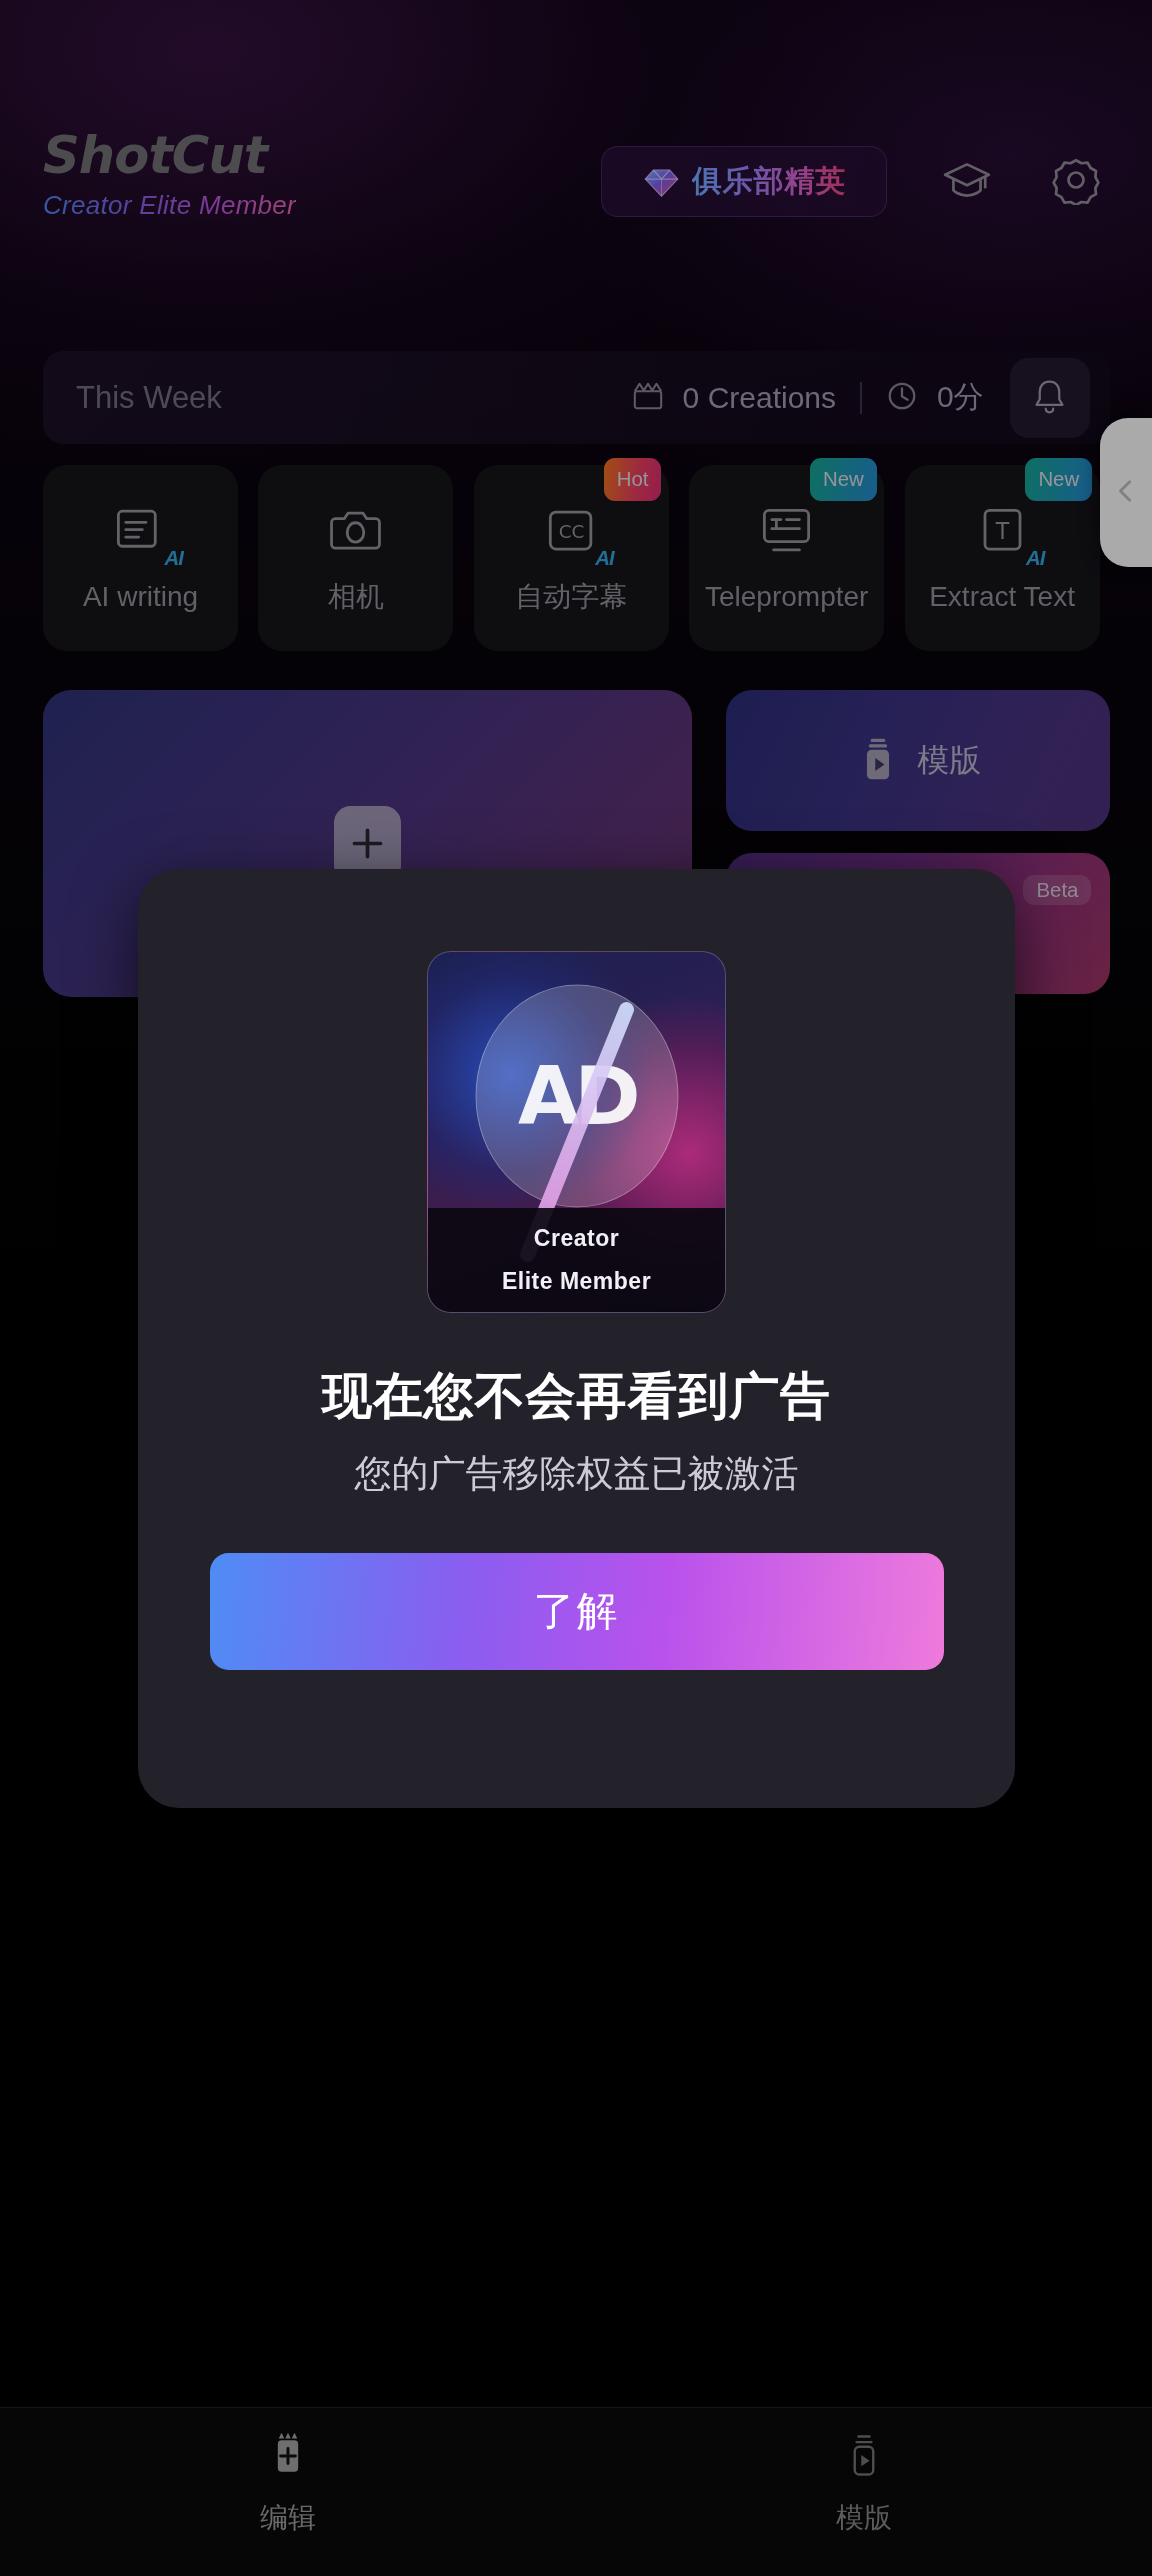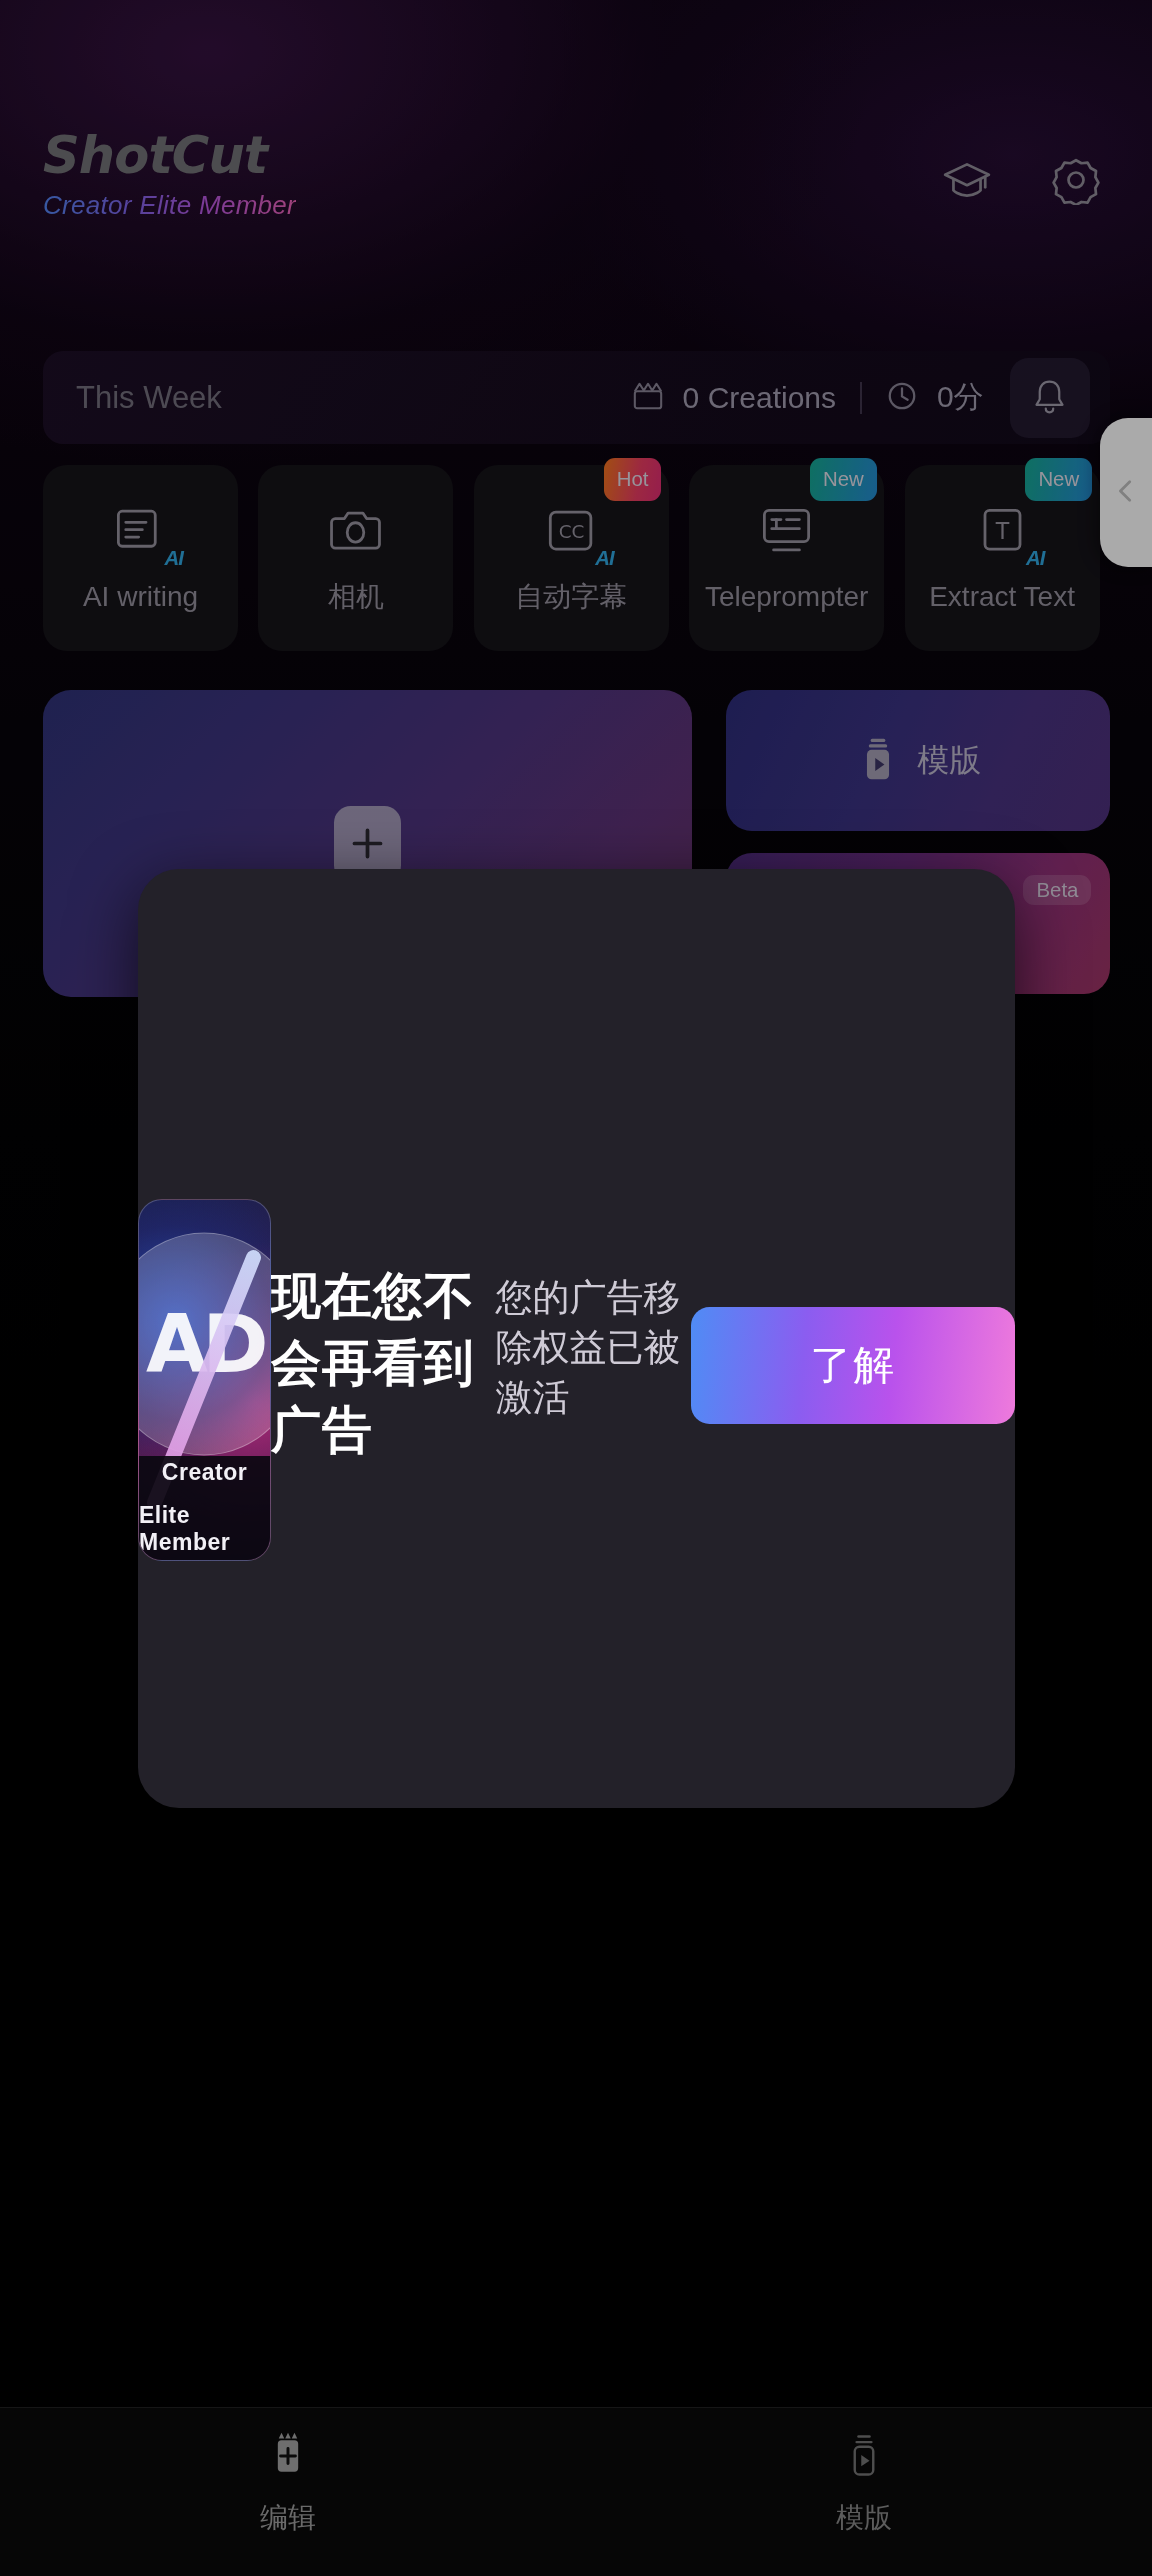--- a/index.html
+++ b/index.html
@@ -183,21 +183,21 @@
   .modal-scrim {
     position:absolute; left:0; top:0; width:1152px; height:2576px;
     background:rgba(0,0,0,0.30);
   }
   .modal {
     position:absolute; left:138px; top:869px;
     width:877px; height:939px;
     border-radius:41px;
     background:#232129;
     box-shadow:0 18.6px 65px rgba(0,0,0,0.65);
-    display:flex; flex-direction:row; align-items:center;
+    display:flex; flex-direction:column; align-items:center;
   }
   .ad-art {
     margin-top:82px;
     width:299px; height:362px;
     border-radius:24px;
     position:relative; overflow:hidden;
     border:1.9px solid rgba(255,255,255,0.22);
     background:
       radial-gradient(circle 177px at 28% 34%, rgba(40,78,190,0.95) 0%, rgba(32,42,120,0.5) 55%, rgba(0,0,0,0) 80%),
       radial-gradient(circle 195px at 88% 56%, rgba(182,44,126,0.9) 0%, rgba(120,28,96,0.45) 55%, rgba(0,0,0,0) 82%),
@@ -273,20 +273,38 @@
 
 <div id="app">
 
   <div class="header">
 
     <div class="brand">
       <div class="brand-logo">ShotCut</div>
       <div class="brand-sub">Creator Elite Member</div>
     </div>
 
+    <div class="elite-btn">
+      <span class="diamond-ico">
+        <svg viewBox="0 0 48 48">
+          <defs>
+            <linearGradient id="dg" x1="0" y1="0" x2="1" y2="1">
+              <stop offset="0" stop-color="#6fb8ff"></stop>
+              <stop offset="0.45" stop-color="#7a5bea"></stop>
+              <stop offset="1" stop-color="#e2487e"></stop>
+            </linearGradient>
+          </defs>
+          <path d="M14 10 H34 L44 21 L24 42 L4 21 Z" fill="url(#dg)" stroke="#c3a0e8" stroke-width="1.4"></path>
+          <path d="M14 10 L24 21 L34 10" fill="none" stroke="#e2d4f5" stroke-width="1.6" opacity="0.8"></path>
+          <path d="M4 21 H44" fill="none" stroke="#e2d4f5" stroke-width="1.4" opacity="0.7"></path>
+          <path d="M24 21 L24 42" fill="none" stroke="#e2d4f5" stroke-width="1.2" opacity="0.55"></path>
+        </svg>
+      </span>
+      <span class="elite-label">俱乐部精英</span>
+    </div>
 
     <div class="hdr-icon" id="cap-btn">
       <span>
         <svg viewBox="0 0 48 48" fill="none" stroke="#8b8792" stroke-width="2.6" stroke-linejoin="round" stroke-linecap="round">
           <path d="M24 9 L45 19 L24 29 L3 19 Z"></path>
           <path d="M11 23.5 V34 C11 34 16 39 24 39 C32 39 37 34 37 34 V23.5"></path>
           <path d="M41.5 21 V31"></path>
         </svg>
       </span>
     </div>

